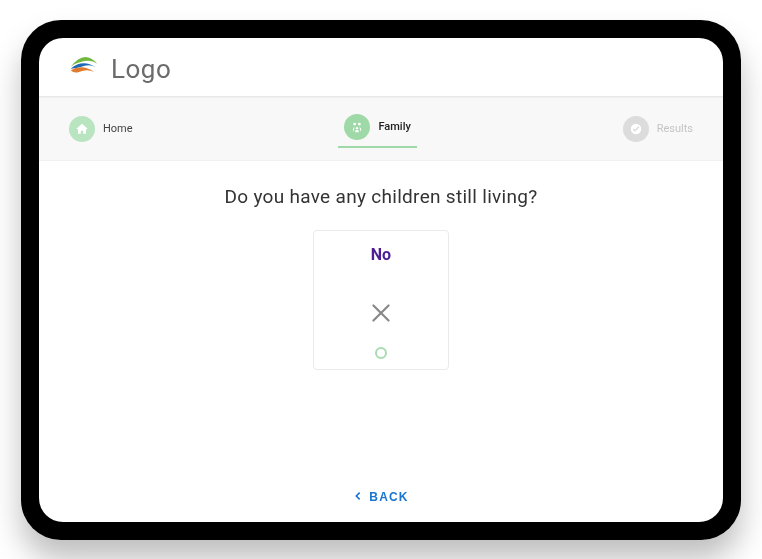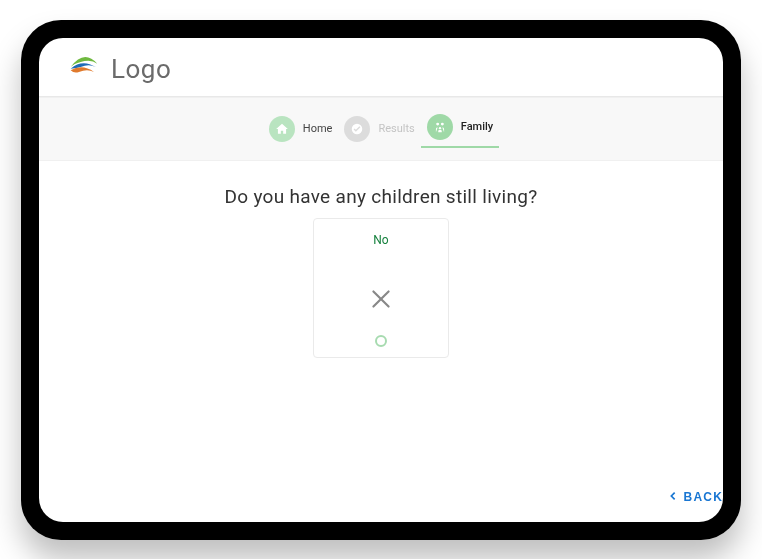--- a/index.html
+++ b/index.html
@@ -39,21 +39,21 @@
   .logo-svg { width: 34px; height: 30px; }
   .logo-text {
     font-size: 26px;
     font-weight: 400;
     color: #6b6b6b;
     letter-spacing: 0.5px;
   }
   .steps {
     display: flex;
     align-items: center;
-    justify-content: center;
+    justify-content: space-between;
     padding: 12px 24px;
     background: #f8f8f8;
     border-top: 1px solid #f0f0f0;
     border-bottom: 1px solid #f0f0f0;
   }
   .step {
     display: flex;
     align-items: center;
     gap: 8px;
     padding: 4px 6px;
@@ -79,63 +79,63 @@
     flex: 1;
     display: flex;
     flex-direction: column;
     align-items: center;
     padding: 24px 20px 10px 20px;
   }
   .question {
     font-size: 19px;
     color: #333;
     font-weight: 400;
-    margin-bottom: 10px;
+    margin-bottom: 22px;
     letter-spacing: 0.3px;
   }
   .options {
     display: flex;
     gap: 16px;
   }
   .option-card {
     width: 136px;
     height: 140px;
     border: 1px solid #eaeaea;
     border-radius: 4px;
     display: flex;
     flex-direction: column;
     align-items: center;
     padding: 14px 10px 10px 10px;
     cursor: pointer;
   }
   .option-title {
-    font-size: 12px;
-    font-weight: 400;
-    color: #15803d;
+    font-size: 16px;
+    font-weight: 700;
+    color: #4c1d95;
     margin-bottom: 20px;
   }
   .option-illustration {
     flex: 1;
     display: flex;
     align-items: center;
     justify-content: center;
   }
   .option-illustration svg { stroke: #888; }
   .option-radio {
     width: 12px;
     height: 12px;
     border-radius: 50%;
     border: 2px solid #a7dbb0;
     background: #fff;
     margin-top: 4px;
   }
   .footer {
     display: flex;
     align-items: center;
-    justify-content: flex-end;
+    justify-content: center;
     padding: 12px 0 18px 0;
   }
   .back-btn {
     display: flex;
     align-items: center;
     gap: 6px;
     color: #1976d2;
     font-size: 12px;
     font-weight: 600;
     letter-spacing: 1.2px;
@@ -165,40 +165,40 @@
 
     <div class="steps">
       <div class="step">
         <span class="step-icon" style="background:#b9e4c0">
           <svg viewBox="0 0 24 24">
               <path d="M12 3 L2 12h3v8h5v-5h4v5h5v-8h3z"></path>
             </svg>
         </span>
         <span class="step-label">Home</span>
       </div>
-      <div class="step disabled">
-        <span class="step-icon">
-          <svg viewBox="0 0 24 24">
-              <circle cx="12" cy="12" r="9" fill="#fff"></circle>
-              <path d="M7 12l3 3 7-7" stroke="#dcdcdc" stroke-width="2.5" fill="none"></path>
-            </svg>
-        </span>
-        <span class="step-label">Results</span>
-      </div>
       <div class="step active">
         <span class="step-icon" style="background:#9fd9a7">
           <svg viewBox="0 0 24 24">
               <circle cx="8" cy="7" r="2.5"></circle>
               <circle cx="16" cy="7" r="2.5"></circle>
               <circle cx="12" cy="14" r="2"></circle>
               <path d="M5 21v-5c0-2 1-3 3-3M19 21v-5c0-2-1-3-3-3M9 21v-2c0-1.5 1-2 3-2s3 .5 3 2v2"></path>
             </svg>
         </span>
         <span class="step-label">Family</span>
       </div>
+      <div class="step disabled">
+        <span class="step-icon">
+          <svg viewBox="0 0 24 24">
+              <circle cx="12" cy="12" r="9" fill="#fff"></circle>
+              <path d="M7 12l3 3 7-7" stroke="#dcdcdc" stroke-width="2.5" fill="none"></path>
+            </svg>
+        </span>
+        <span class="step-label">Results</span>
+      </div>
     </div>
 
     <div class="content">
       <h2 class="question">Do you have any children still living?</h2>
 
       <div class="options">
 
         <div class="option-card">
           <div class="option-title">No</div>
           <div class="option-illustration">

